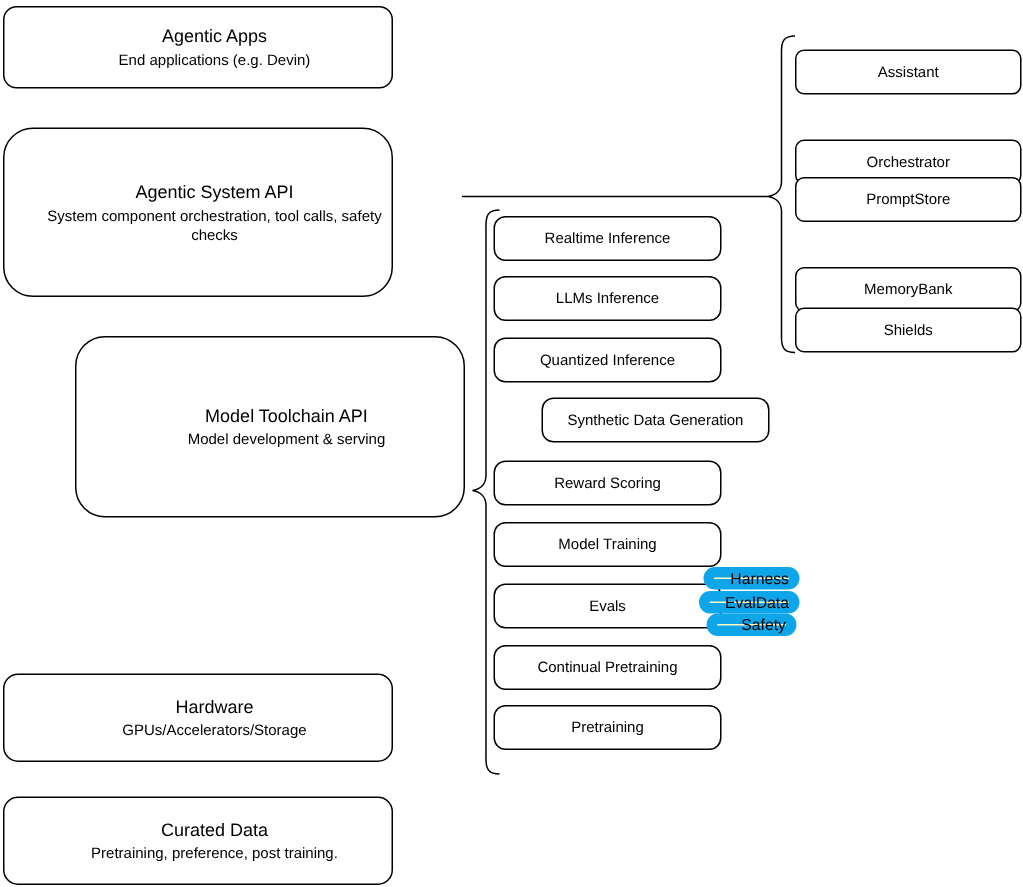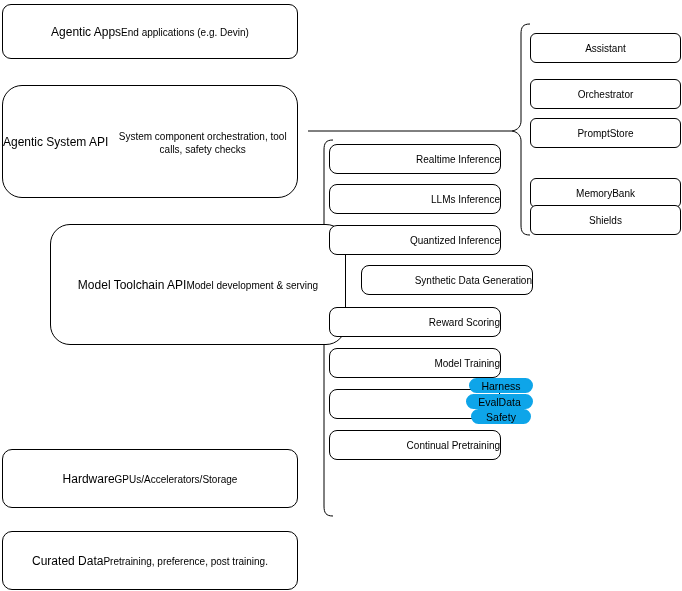--- a/index.html
+++ b/index.html
@@ -13,30 +13,31 @@
     height: 591px;
     background: #ffffff;
     font-family: "Liberation Sans", sans-serif;
     color: #000000;
     overflow: hidden;
   }
   
   .lbox {
     position: absolute;
     left: 2px;
-    width: 296px;
+    width: 260px;
     box-sizing: border-box;
     border: 1px solid #000000;
     background: #ffffff;
     display: flex;
-    flex-direction: row;
+    flex-direction: column;
     align-items: center;
     justify-content: center;
     text-align: center;
     z-index: 2;
+    padding-left: 22px;
   }
   .lbox .title {
     font-size: 12px;
     line-height: 16px;
     white-space: nowrap;
   }
   .lbox .subtitle {
     font-size: 10px;
     line-height: 13px;
     margin-top: 2px;
@@ -49,32 +50,32 @@
     border-radius: 8px;
     background: #ffffff;
     display: flex;
     align-items: center;
     justify-content: center;
     font-size: 10px;
     text-align: center;
     white-space: nowrap;
     z-index: 2;
   }
-  .mbox { left: 329px; width: 172px; height: 30px; justify-content: flex-end; }
+  .mbox { left: 329px; width: 152px; height: 30px; }
   .rbox { left: 530px; width: 151px; height: 30px; border-radius: 6px; }
   
   .pill {
     position: absolute;
     box-sizing: border-box;
-    border: 2px solid #0ea5e9;
+    border: 7px solid #0ea5e9;
     border-radius: 8px;
-    background: #0ea5e9;
+    background: #fef9c3;
     display: flex;
     align-items: center;
-    justify-content: center;
+    justify-content: flex-end;
     font-size: 10.5px;
     height: 15px;
     z-index: 5;
     white-space: nowrap;
   }
   .overlay {
     position: absolute;
     left: 0;
     top: 0;
     z-index: 1;
@@ -134,35 +135,38 @@
   </div>
   <div class="mbox" style="top:348px;">
     <span>Model Training</span>
   </div>
   <div class="mbox" style="top:389px;">
     <span>Evals</span>
   </div>
   <div class="mbox" style="top:430px;">
     <span>Continual Pretraining</span>
   </div>
+  <div class="mbox" style="top:470px;">
+    <span>Pretraining</span>
+  </div>
 
   <div class="pill" style="left:469px; top:378px; width:64px;">
     <span>Harness</span>
   </div>
   <div class="pill" style="left:466px; top:394px; width:67px;">
     <span>EvalData</span>
   </div>
   <div class="pill" style="left:471px; top:409px; width:60px;">
     <span>Safety</span>
   </div>
 
   <div class="rbox" style="top:33px;">
     <span>Assistant</span>
   </div>
-  <div class="rbox" style="top:79px;text-align:center;">
+  <div class="rbox" style="top:93px;text-align:center;">
     <span>Orchestrator</span>
   </div>
   <div class="rbox" style="top:118px;">
     <span>PromptStore</span>
   </div>
   <div class="rbox" style="top:178px;">
     <span>MemoryBank</span>
   </div>
   <div class="rbox" style="top:205px;">
     <span>Shields</span>

